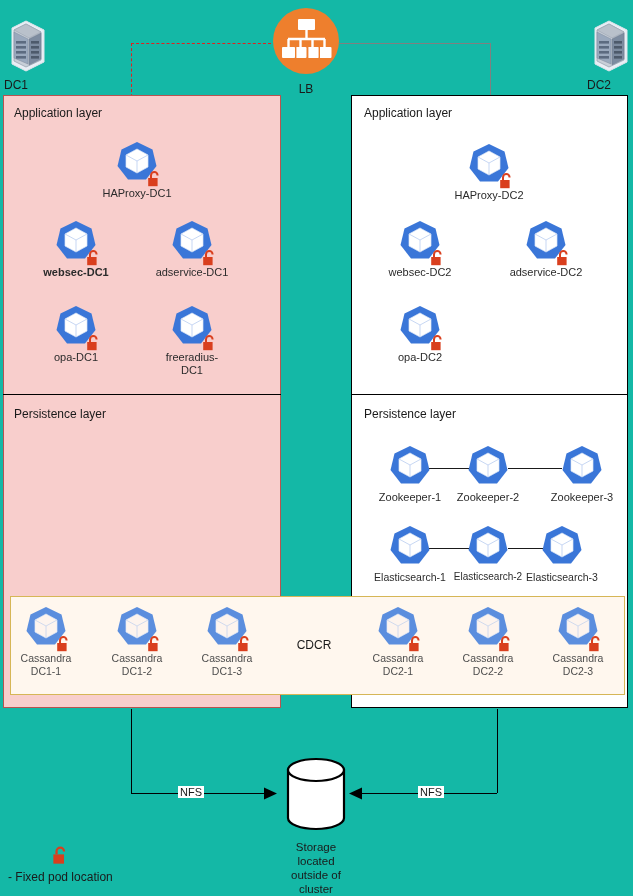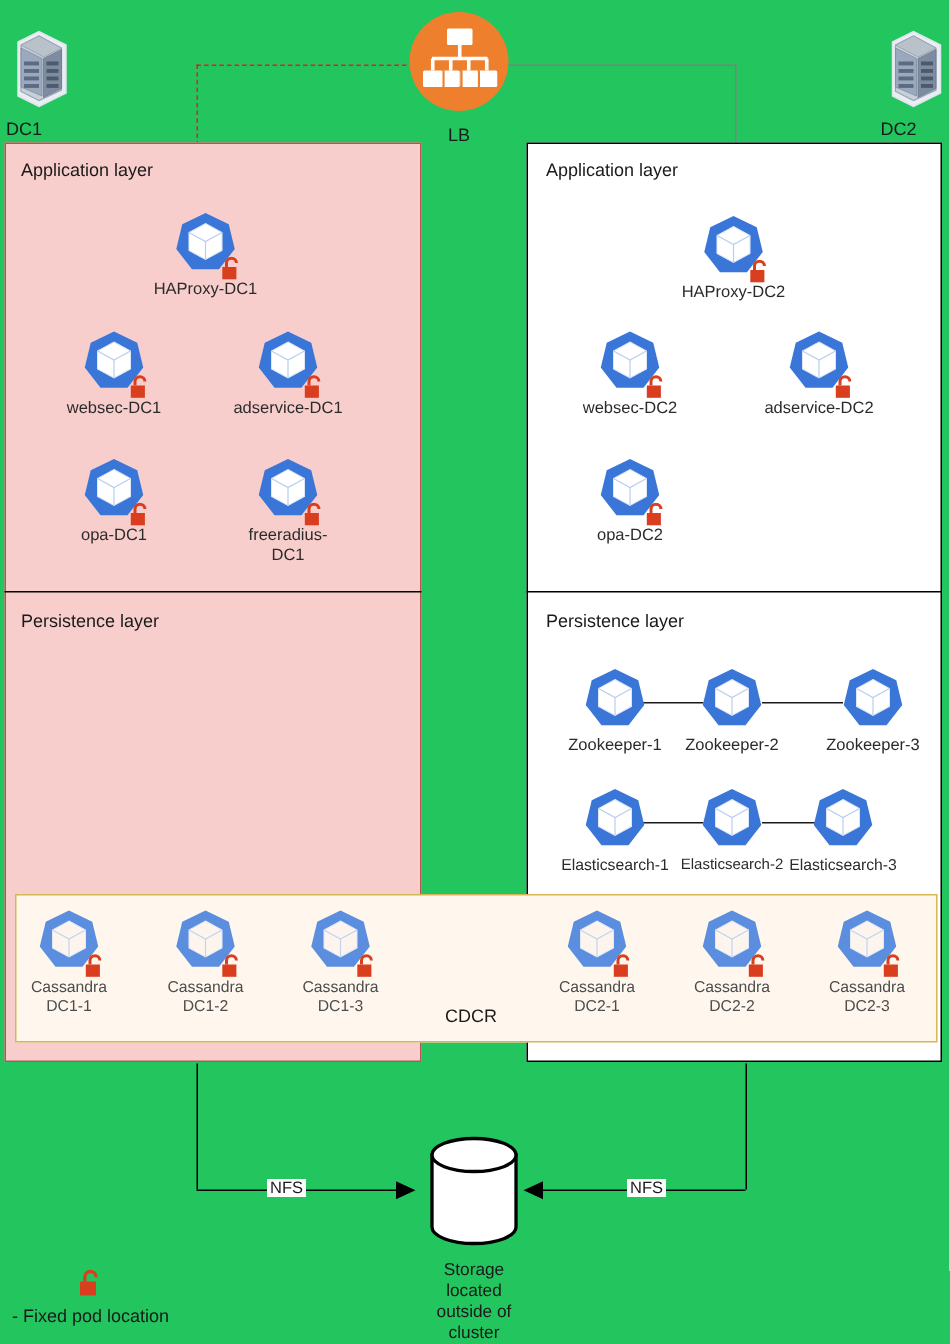--- a/index.html
+++ b/index.html
@@ -5,21 +5,21 @@
   * { box-sizing: border-box; }
   html, body {
     margin: 0; padding: 0;
     background: #ffffff;
     font-family: "Liberation Sans", sans-serif;
   }
   #canvas {
     position: relative;
     width: 633px;
     height: 896px;
-    background: #22c55e;
+    background: #14b8a6;
     overflow: hidden;
   }
   .abs { position: absolute; }
 
   
   .zone {
     position: absolute;
     border: 1px solid #b85450;
     background: #f8cecc;
   }
@@ -44,21 +44,20 @@
     position: absolute;
     border: 1px solid #d6b656;
     background: #fff7ee;
   }
   .cdcr-label {
     position: absolute;
     font-size: 12px;
     color: #1a1a1a;
     text-align: center;
     white-space: nowrap;
-    margin-top: 32px;
   }
 
   
   .node {
     position: absolute;
     width: 74px;
     text-align: center;
   }
   .node .glyph-wrap {
     position: relative;
@@ -239,21 +238,21 @@
         </g>
       </svg>
       <svg class="lock" viewBox="0 0 15 16">
         <path d="M4 7 V4.4 A3.3 3.3 0 0 1 10.6 4.4" fill="none" stroke="#d93f1e" stroke-width="2"></path>
         <rect x="1.2" y="7" width="9.4" height="8.2" fill="#d93f1e"></rect>
       </svg>
     </div>
     <div class="caption">HAProxy-DC1</div>
   </div>
 
-  <div class="node" style="left:39px; top:219px;">
+  <div class="node" style="left:39px; top:219px;font-weight:bold;">
     <div class="glyph-wrap">
       <svg width="46" height="46" viewBox="0 0 46 46">
         <polygon points="23,2 38.5,9.5 42.5,26 32,39.5 14,39.5 3.5,26 7.5,9.5" fill="#3a76d8"></polygon>
         <polygon points="23,9 34,15 34,27 23,33 12,27 12,15" fill="#ffffff" stroke="#dce6f7" stroke-width="0.7"></polygon>
         <g stroke="#b9cdf0" stroke-width="0.8" fill="none">
           <polyline points="12,15 23,21 34,15"></polyline>
             <line x1="23" y1="21" x2="23" y2="33"></line>
         </g>
       </svg>
       <svg class="lock" viewBox="0 0 15 16">

